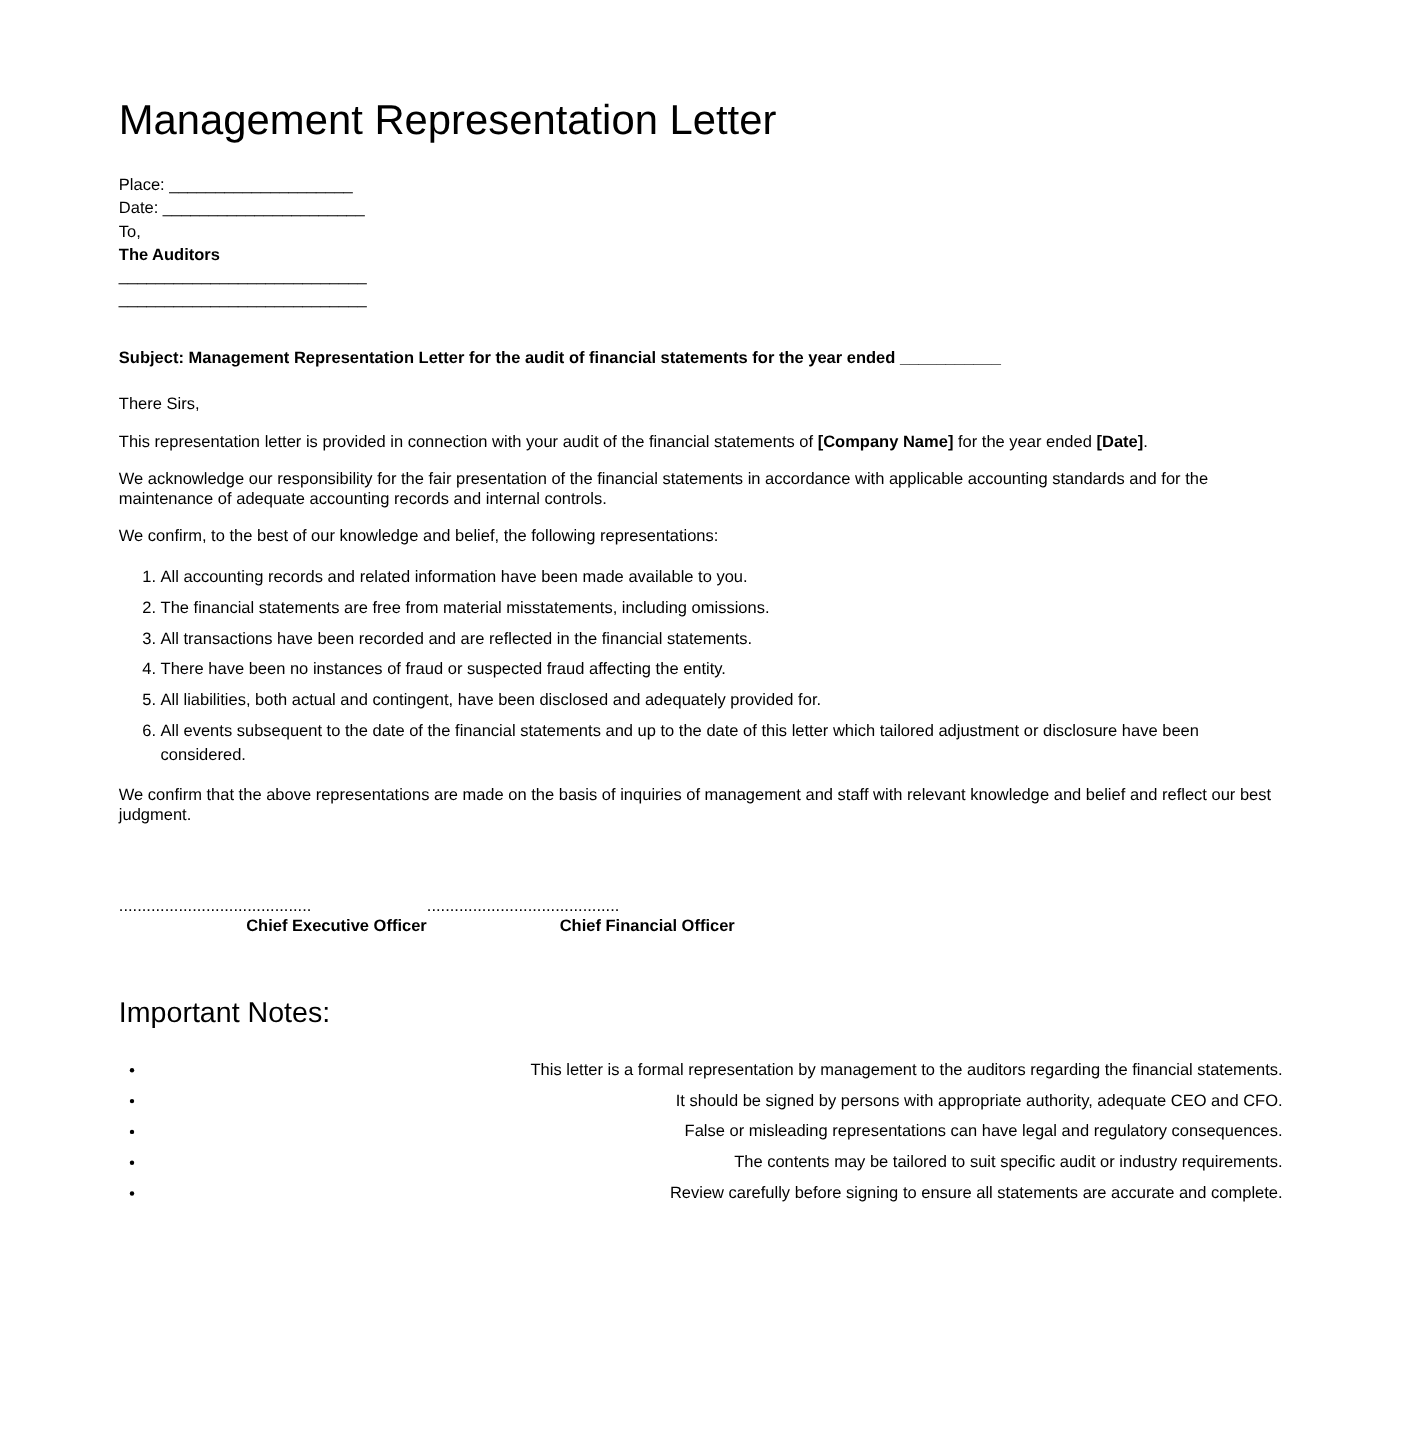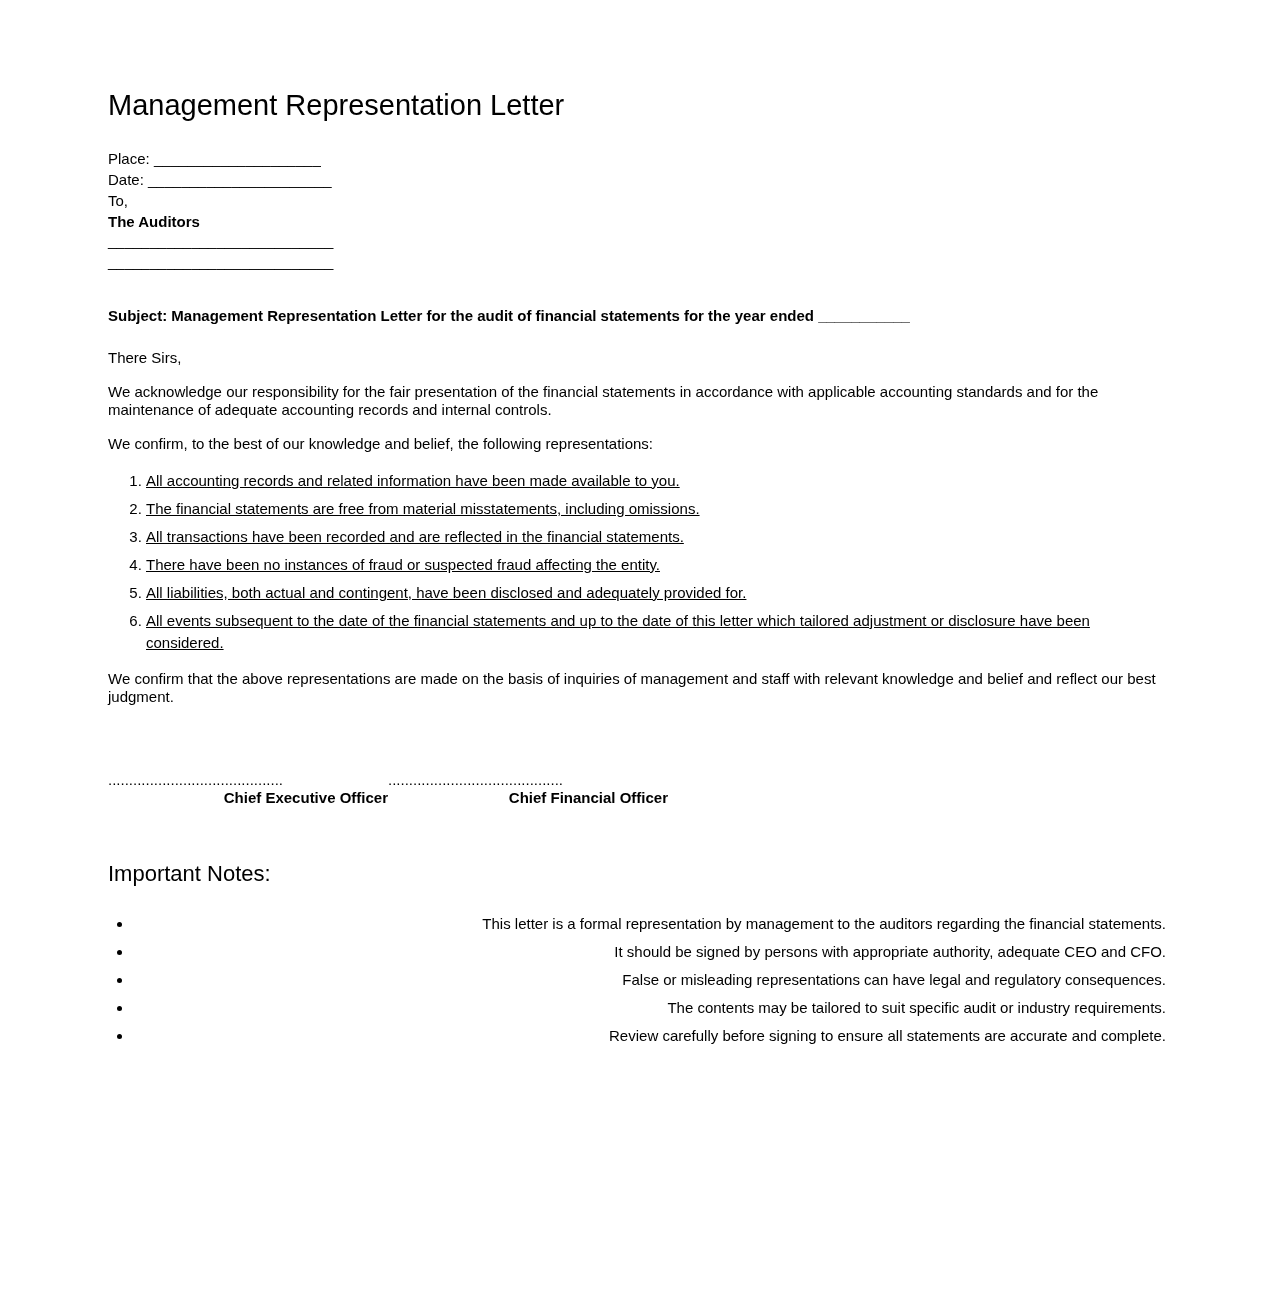--- a/index.html
+++ b/index.html
@@ -8,21 +8,21 @@
     height: 1300px;
     background: #ffffff;
     color: #000000;
     font-family: "Liberation Sans", sans-serif;
     font-size: 15px;
     overflow: hidden;
   }
   .doc { padding: 90px 112px 0 108px; }
 
   h1.title {
-    font-size: 29px;
+    font-size: 38px;
     font-weight: 400;
     line-height: 1.1;
     margin: 0;
     color: #000000;
   }
 
   .meta { margin-top: 26px; line-height: 21px; }
   .recipient { line-height: 21px; }
   .bold { font-weight: 700; }
 
@@ -32,30 +32,29 @@
   p.subject { margin-top: 35px; font-weight: 700; }
   p.salutation { margin-top: 24px; }
 
   ol.representations {
     margin: 17px 0 0 0;
     padding-left: 38px;
   }
   ol.representations li {
     margin-bottom: 6px;
     line-height: 22px;
-    text-decoration: underline;
   }
 
   .signatures { margin-top: 65px; display: flex; }
   .sig-col { width: 280px; }
   .sig-dots { line-height: 18px; }
   .sig-title { line-height: 18px; font-weight: 700; text-align: right; }
 
   h2.notes-heading {
-    font-size: 22px;
+    font-size: 26px;
     font-weight: 400;
     line-height: 1.2;
     margin: 54px 0 0 0;
   }
   ul.notes-list {
     margin: 26px 0 0 0;
     padding-left: 25px;
     list-style: disc;
     text-align: right;
   }
@@ -83,20 +82,21 @@
 
   <div class="address-blanks">
     <div>___________________________</div>
     <div>___________________________</div>
   </div>
 
   <p class="subject"><span>Subject: Management Representation Letter for the audit of financial statements for the year ended</span> <span>___________</span></p>
 
   <p class="salutation">There Sirs,</p>
 
+  <p><span>This representation letter is provided in connection with your audit of the financial statements of </span><strong>[Company Name]</strong><span> for the year ended </span><strong>[Date]</strong><span>.</span></p>
 
   <p>We acknowledge our responsibility for the fair presentation of the financial statements in accordance with applicable accounting standards and for the maintenance of adequate accounting records and internal controls.</p>
 
   <p>We confirm, to the best of our knowledge and belief, the following representations:</p>
 
   <ol class="representations">
       <li>All accounting records and related information have been made available to you.</li>
       <li>The financial statements are free from material misstatements, including omissions.</li>
       <li>All transactions have been recorded and are reflected in the financial statements.</li>
       <li>There have been no instances of fraud or suspected fraud affecting the entity.</li>

